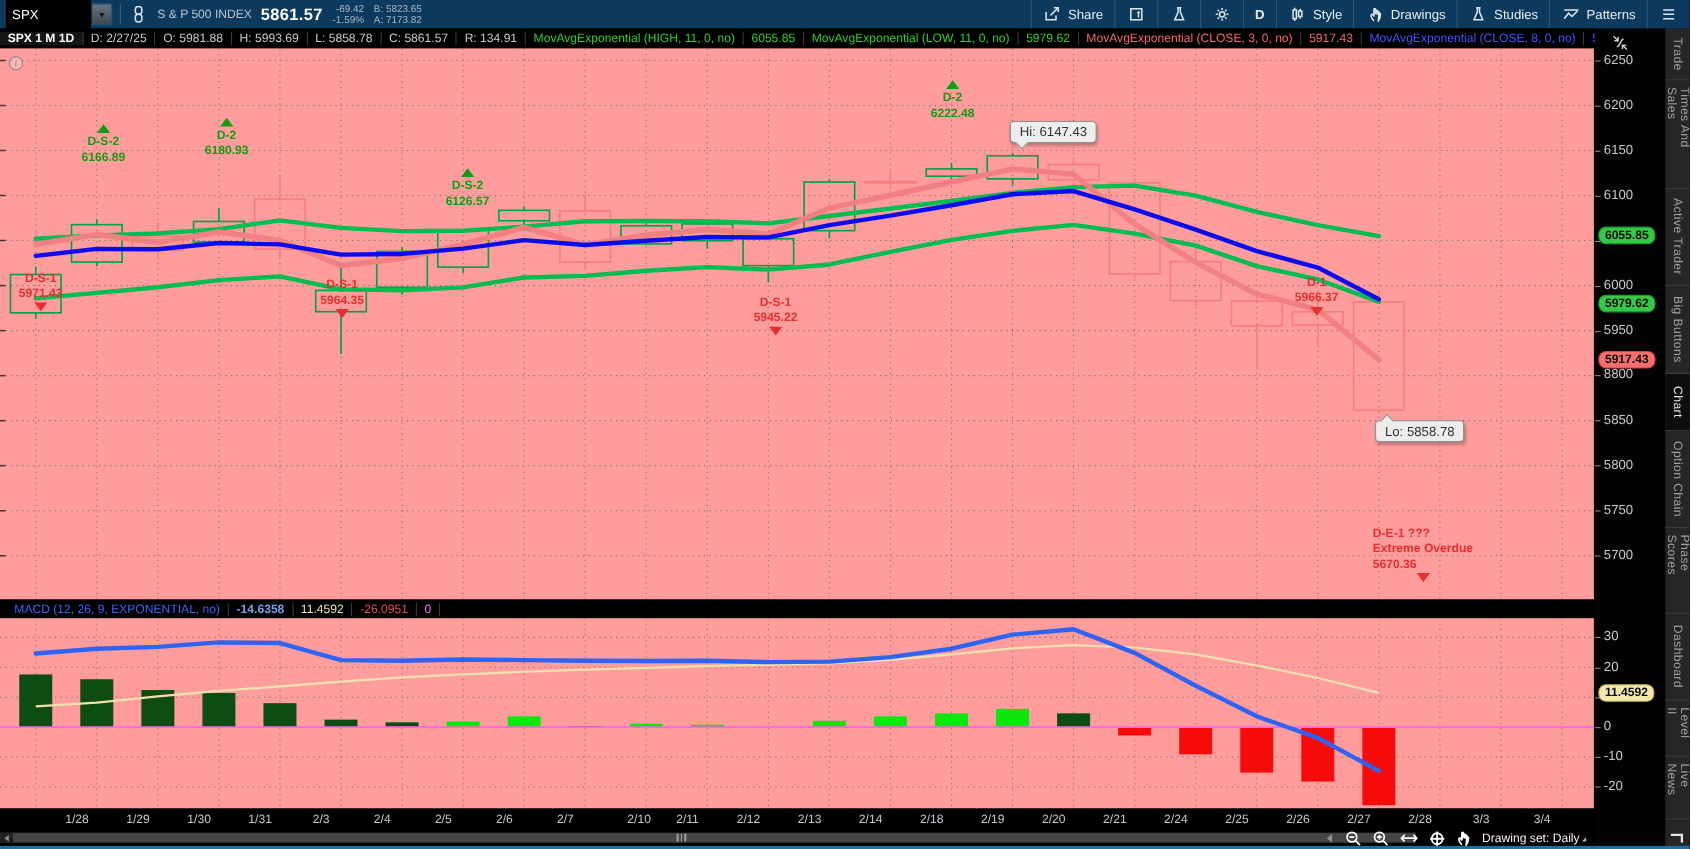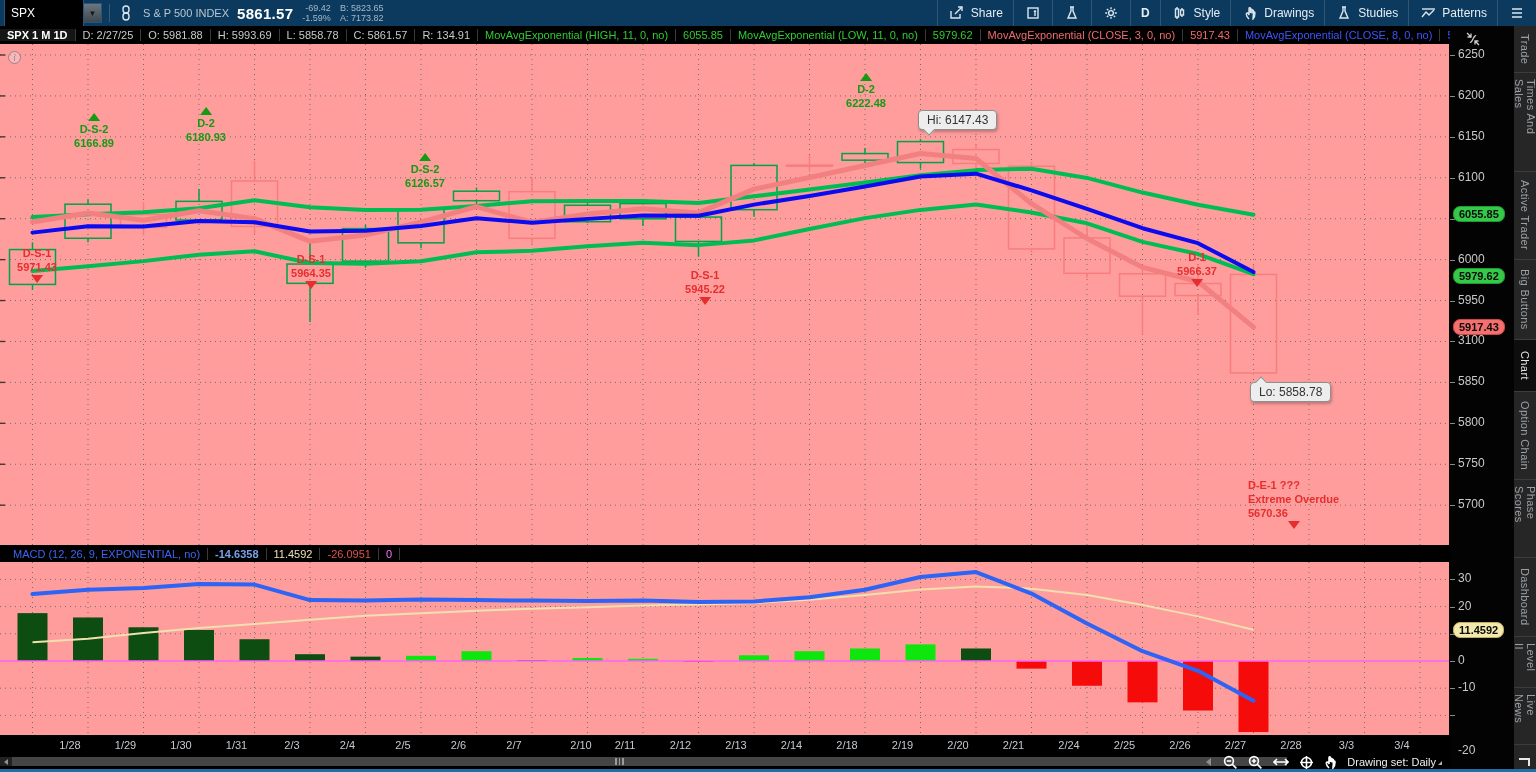--- a/index.html
+++ b/index.html
@@ -643,41 +643,41 @@
       <span class="ax-lbl" style="top: 102.85px;">6150</span>
       <span class="ax-tick" style="top: 151.775px;"></span>
       <span class="ax-lbl" style="top: 143.775px;">6100</span>
       <span class="ax-tick" style="top: 192.7px;"></span>
       <span class="ax-lbl" style="top: 184.7px;">6050</span>
       <span class="ax-tick" style="top: 233.625px;"></span>
       <span class="ax-lbl" style="top: 225.625px;">6000</span>
       <span class="ax-tick" style="top: 274.55px;"></span>
       <span class="ax-lbl" style="top: 266.55px;">5950</span>
       <span class="ax-tick" style="top: 315.475px;"></span>
-      <span class="ax-lbl" style="top: 307.475px;">3100</span>
+      <span class="ax-lbl" style="top: 307.475px;">8800</span>
       <span class="ax-tick" style="top: 356.4px;"></span>
       <span class="ax-lbl" style="top: 348.4px;">5850</span>
       <span class="ax-tick" style="top: 397.325px;"></span>
       <span class="ax-lbl" style="top: 389.325px;">5800</span>
       <span class="ax-tick" style="top: 438.25px;"></span>
       <span class="ax-lbl" style="top: 430.25px;">5750</span>
       <span class="ax-tick" style="top: 479.175px;"></span>
       <span class="ax-lbl" style="top: 471.175px;">5700</span>
       <span class="ax-tick" style="top: 553.4px;"></span>
       <span class="ax-lbl" style="top: 545.4px;">30</span>
       <span class="ax-tick" style="top: 580.6px;"></span>
       <span class="ax-lbl" style="top: 572.6px;">20</span>
       <span class="ax-tick" style="top: 607.8px;"></span>
       <span class="ax-lbl" style="top: 599.8px;">10</span>
       <span class="ax-tick" style="top: 635px;"></span>
       <span class="ax-lbl" style="top: 627px;">0</span>
       <span class="ax-tick" style="top: 662.2px;"></span>
       <span class="ax-lbl" style="top: 654.2px;">-10</span>
       <span class="ax-tick" style="top: 689.4px;"></span>
-      <span class="ax-lbl" style="top: 681.4px; margin-top: 36px;">-20</span>
+      <span class="ax-lbl" style="top: 681.4px;">-20</span>
       <span class="bubble green" style="top: 180px;">6055.85</span>
       <span class="bubble green" style="top: 242px;">5979.62</span>
       <span class="bubble red" style="top: 293px;">5917.43</span>
       <span class="bubble yellow" style="top: 596px;">11.4592</span>
     </div>
 
   <div class="sidebar" id="sidebar">
       <div class="side-tab" style="height: 47px;">
         <span>Trade</span>
       </div>

